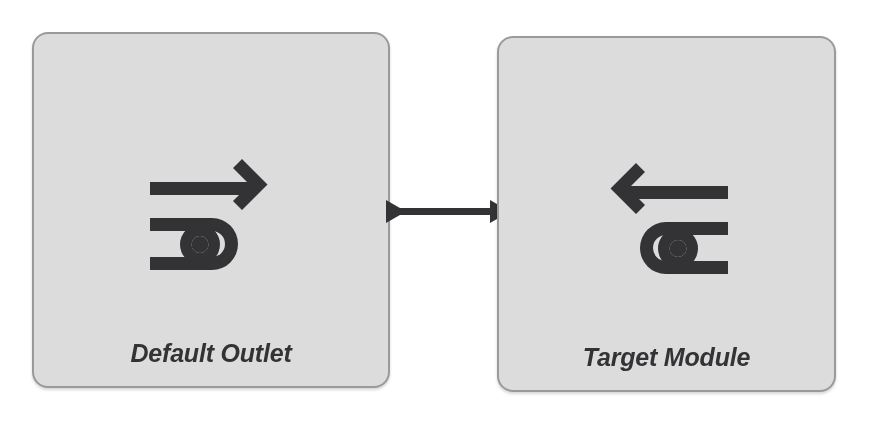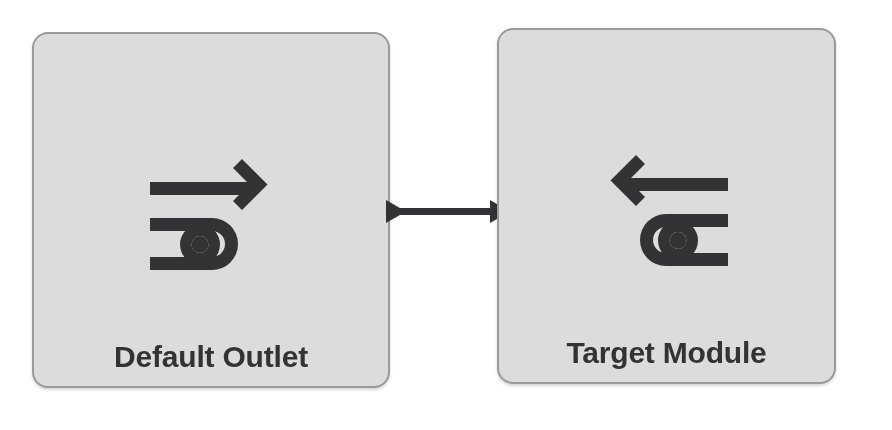--- a/index.html
+++ b/index.html
@@ -33,21 +33,21 @@
     justify-content: flex-start;
   }
   #node-default-outlet {
     left: 32px;
     top: 32px;
     width: 358px;
     height: 356px;
   }
   #node-target-module {
     left: 497px;
-    top: 28px;
+    top: 36px;
     width: 339px;
     height: 356px;
   }
 
   .node-icon {
     position: absolute;
     top: 118px;
     width: 130px;
     height: 125px;
   }
@@ -60,25 +60,26 @@
     transform: scaleX(-1);
     transform-origin: 50% 50%;
   }
 
   .node-label {
     position: absolute;
     top: 306px;
     left: 0;
     right: 0;
     text-align: center;
-    font-size: 30px;
+    font-size: 25px;
     font-weight: bold;
     color: #333335;
     letter-spacing: -0.2px;
     line-height: 1.1;
+    font-style: italic;
   }
 
   
   #connector {
     position: absolute;
     left: 380px;
     top: 190px;
     width: 134px;
     height: 44px;
   }

